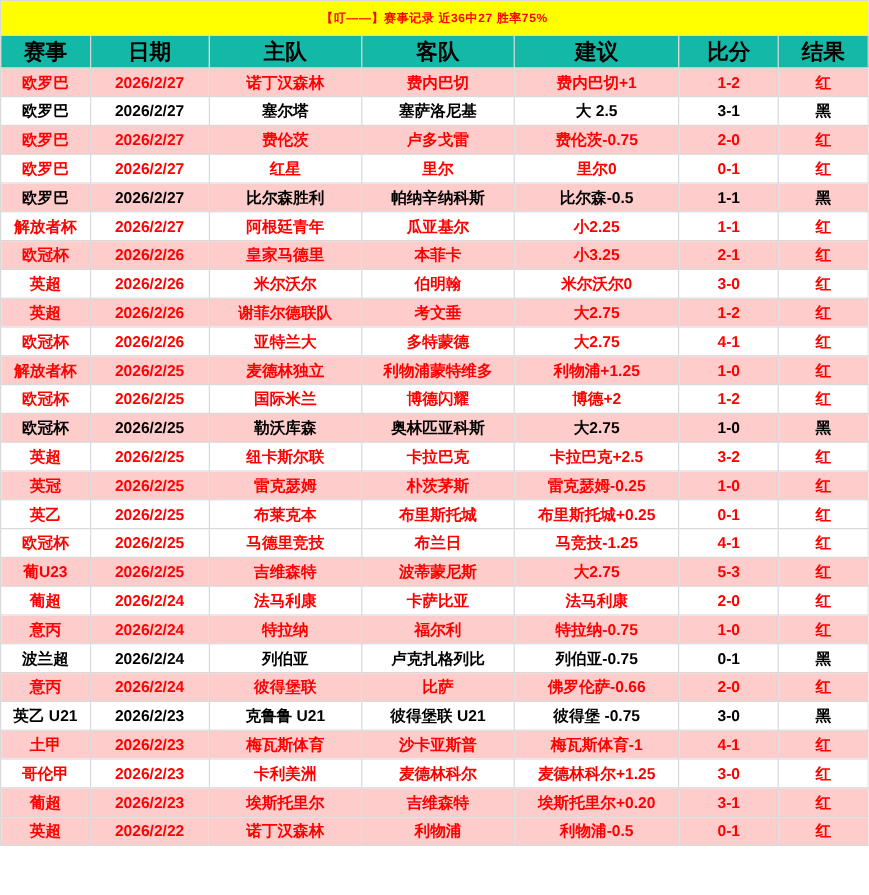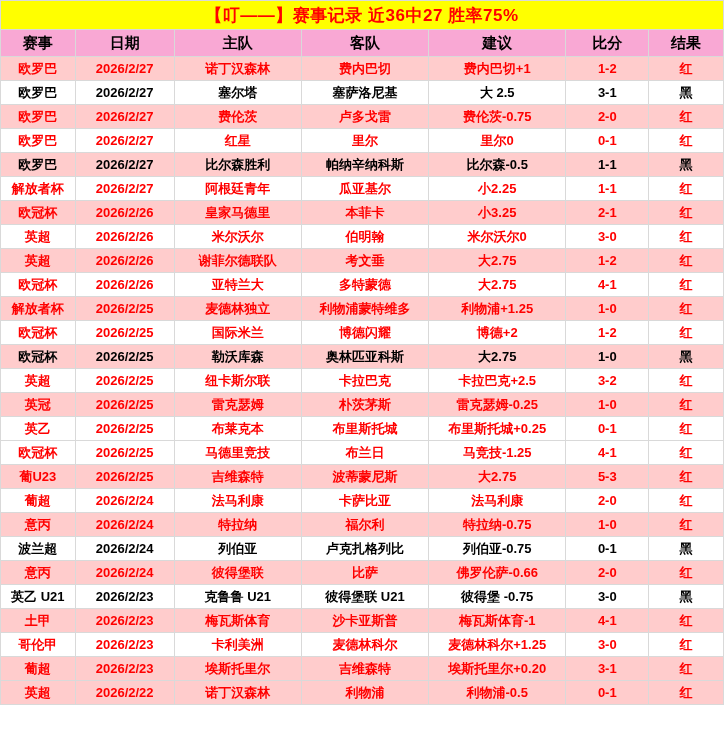--- a/index.html
+++ b/index.html
@@ -1,25 +1,25 @@
 <!DOCTYPE html>
 <html><head>
 <meta charset="utf-8">
 <style>
   html,body{margin:0;padding:0;background:#ffffff;}
   body{font-family:"Liberation Sans","DejaVu Sans",sans-serif;}
   #page{width:724px;height:746px;position:relative;overflow:hidden;background:#fff;}
   table.sheet{border-collapse:collapse;width:724px;table-layout:fixed;}
   table.sheet td,table.sheet th{border:1px solid #d9d9d9;padding:0;text-align:center;vertical-align:middle;}
   .title-row td{
-    background:#ffff00;color:#ff0000;font-weight:bold;font-size:17px;height:28px;
+    background:#ffff00;color:#ff0000;font-weight:bold;font-size:10px;height:28px;
     border:1px solid #d9d9d9;letter-spacing:0.5px;
   }
   .head-row td{
-    background:#f9a8d4;color:#000000;font-weight:bold;font-size:15px;height:26px;
+    background:#14b8a6;color:#000000;font-weight:bold;font-size:18px;height:26px;
   }
   .data-row td{height:23px;font-size:13px;font-weight:bold;white-space:nowrap;overflow:hidden;}
   .c-red{color:#ff0000;}
   .c-black{color:#000000;}
   .bg-pink{background:#ffcccc;}
   .bg-white{background:#ffffff;}
   .col-league{width:74px;}
   .col-date{width:98px;}
   .col-home{width:126px;}
   .col-away{width:126px;}

